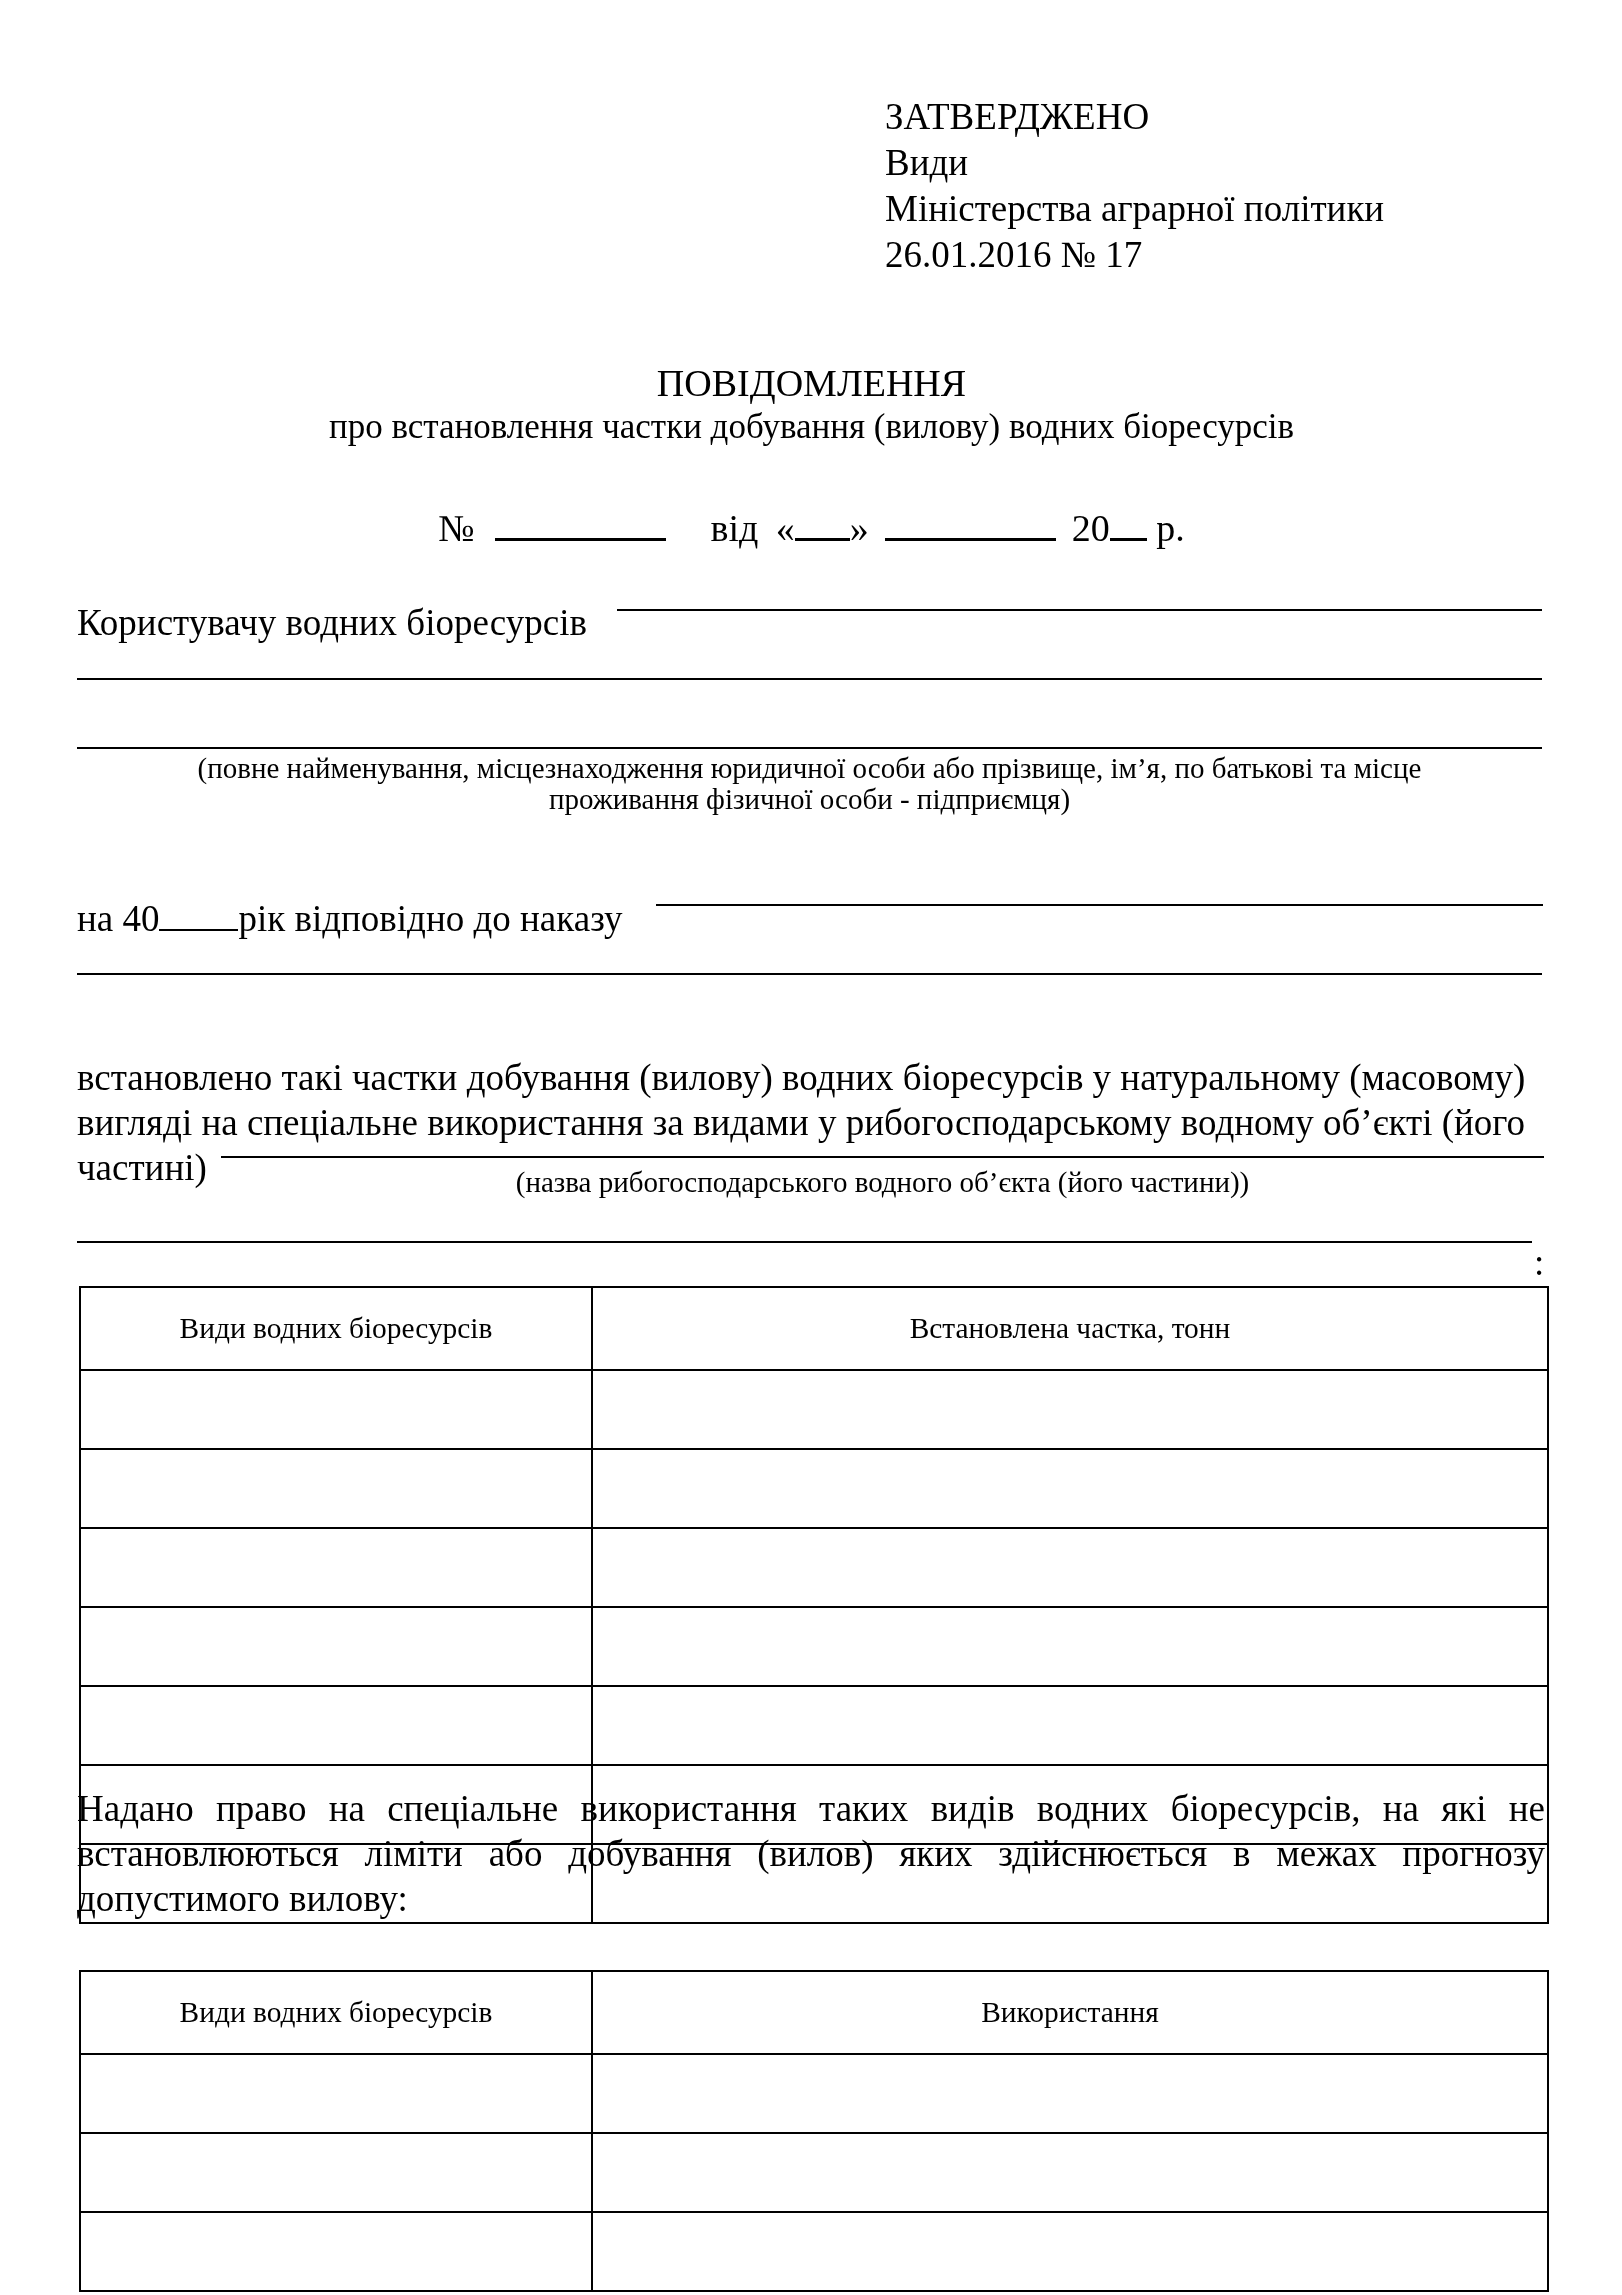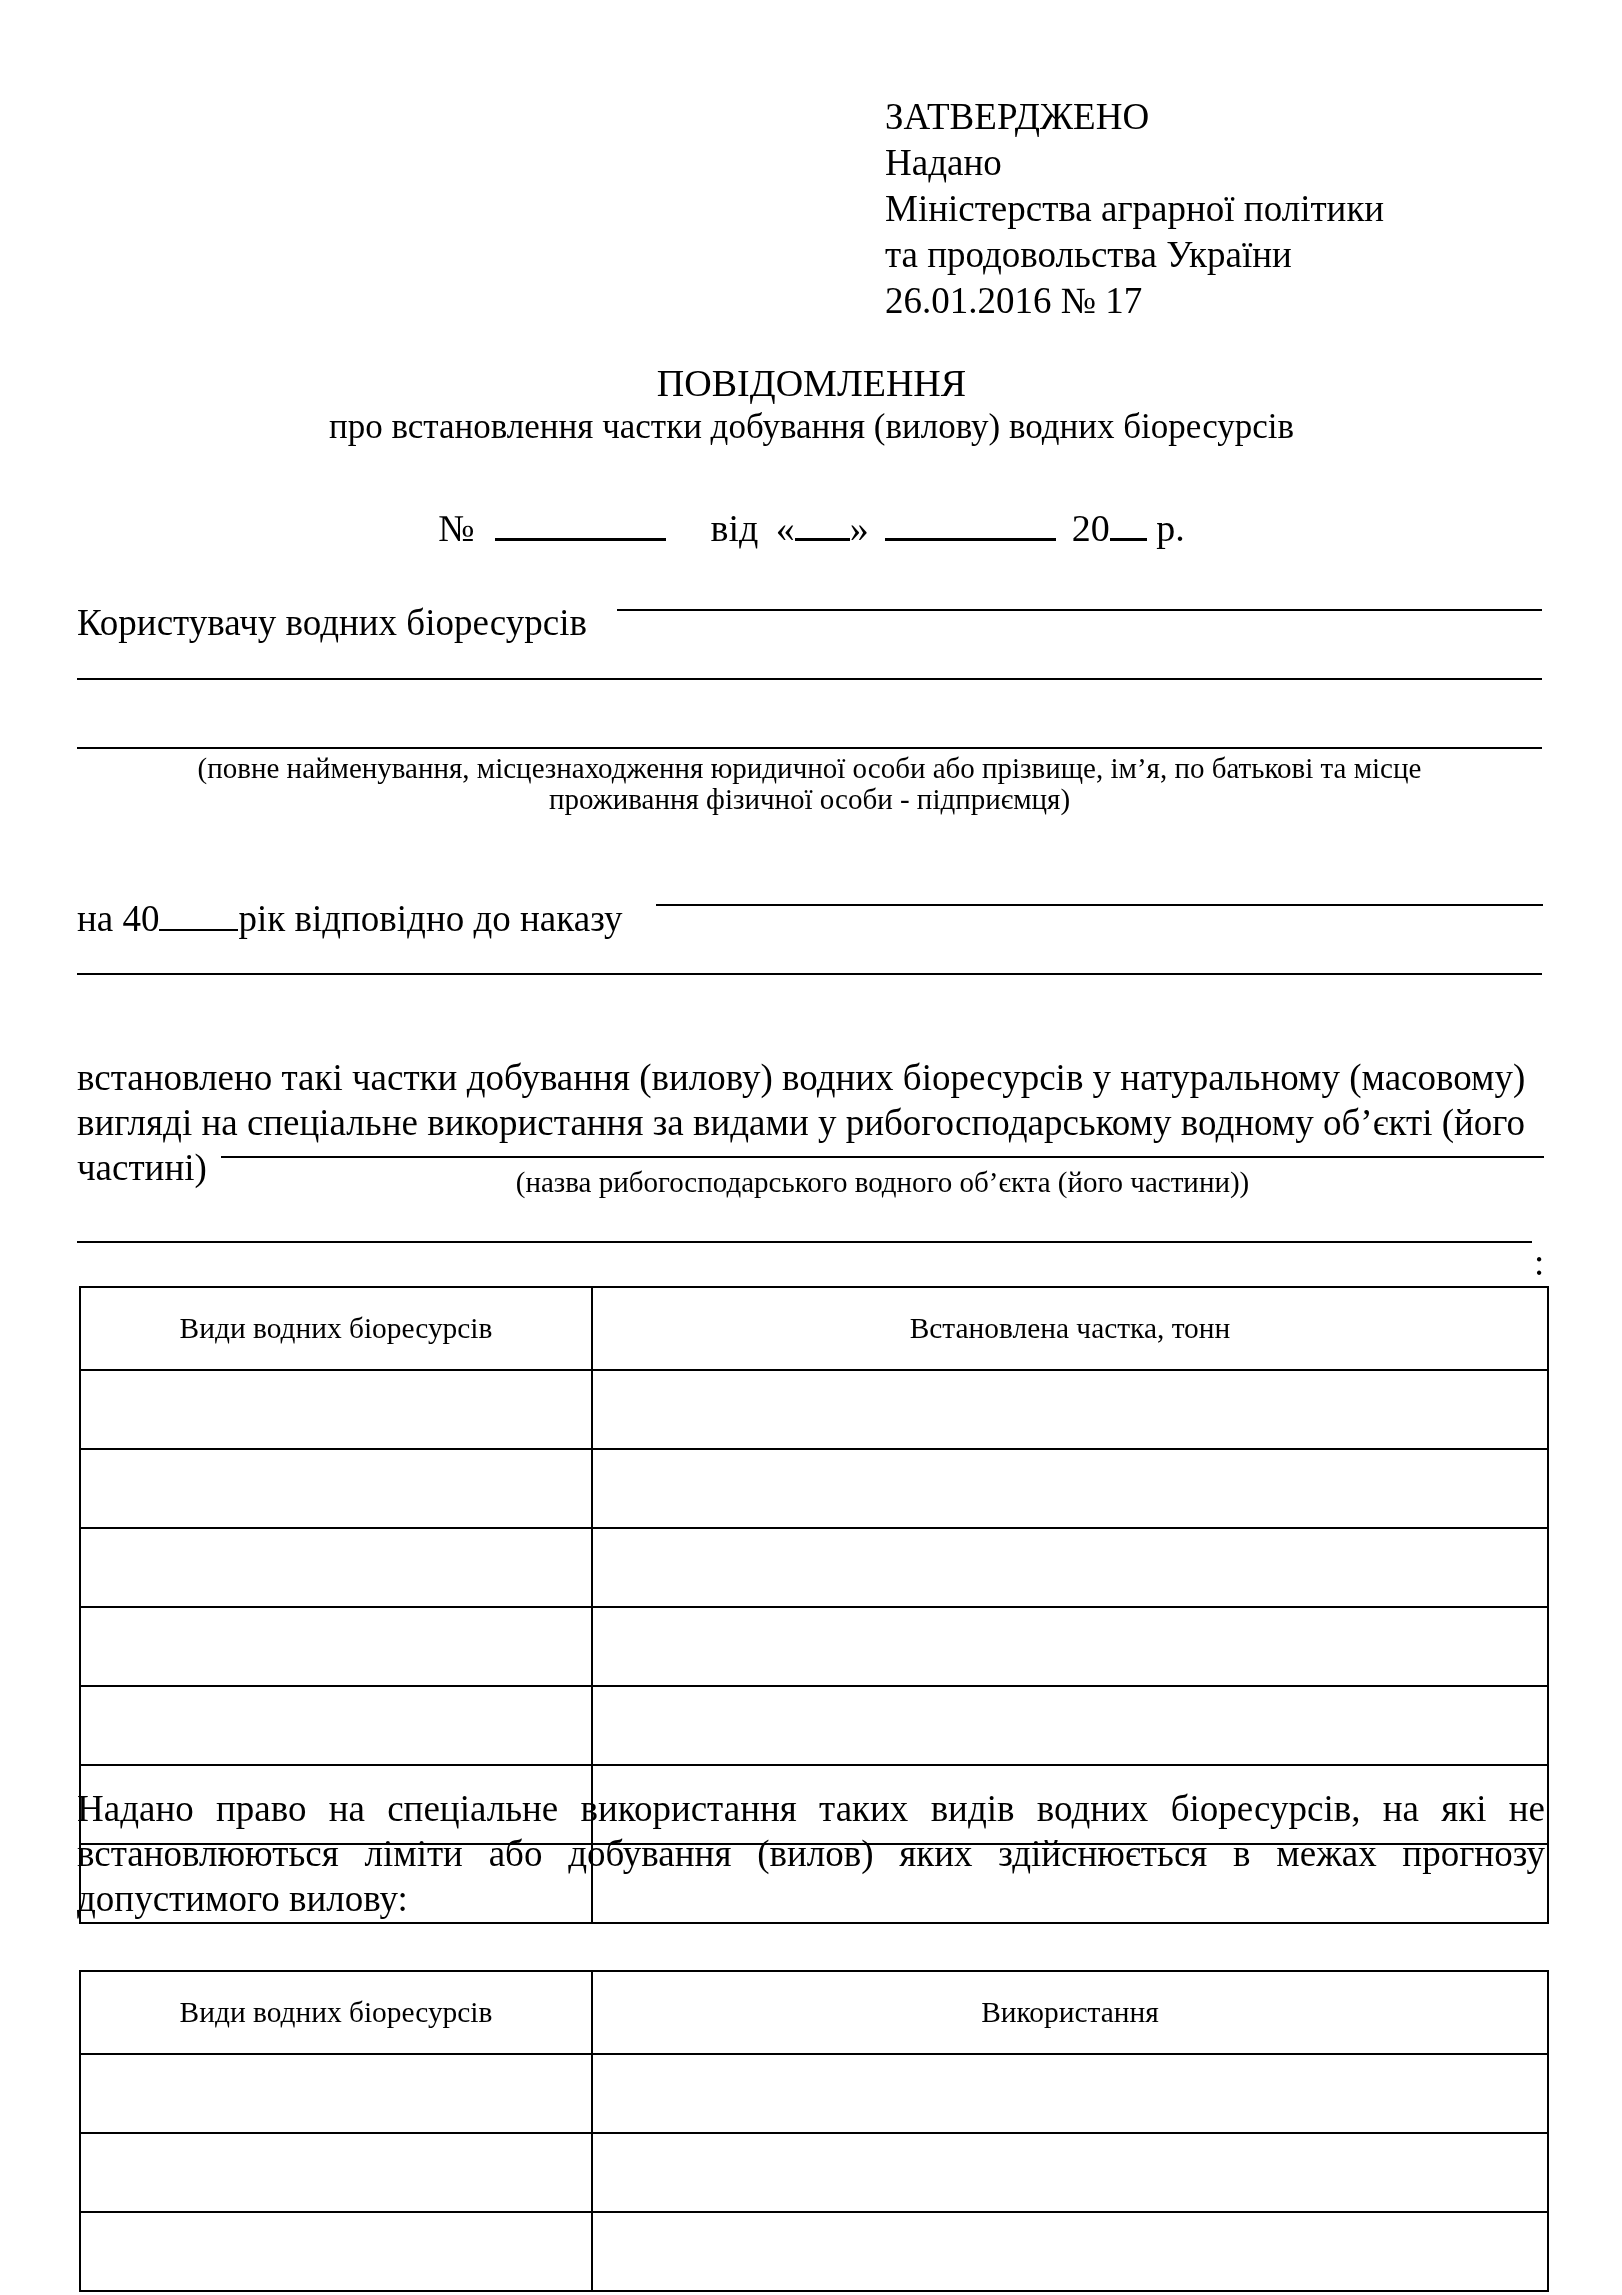--- a/index.html
+++ b/index.html
@@ -21,23 +21,22 @@
           font-size:29.4px; text-align:center; vertical-align:middle; }
   table.grid th { height:57px; }
   table.grid td { height:53px; }
   table.grid .c1 { width:486px; }
 </style>
 </head>
 <body>
 
 <div class="abs approval">
   <div>ЗАТВЕРДЖЕНО</div>
-  <div>Надано</div>
+  <div>Види</div>
   <div>Міністерства аграрної політики</div>
-  <div>та продовольства України</div>
   <div>26.01.2016  № 17</div>
 </div>
 
 <div class="abs title title-main">ПОВІДОМЛЕННЯ</div>
 <div class="abs title subtitle">про встановлення частки добування (вилову) водних біоресурсів</div>
 
 <div class="abs title numline">
   <span>№</span>
   <span style="display:inline-block;width:171px;border-bottom:3.3px solid #000;height:34px;vertical-align:baseline;margin-left:10.5px;"></span>
   <span style="display:inline-block;width:26px;"></span>

